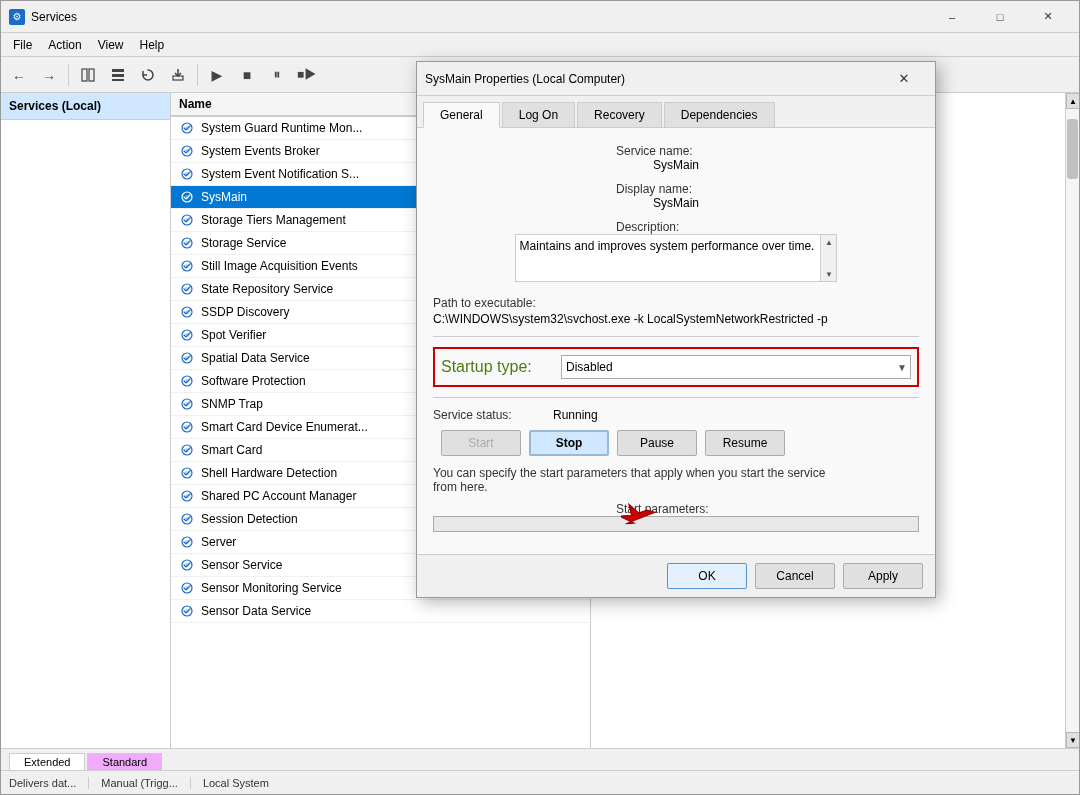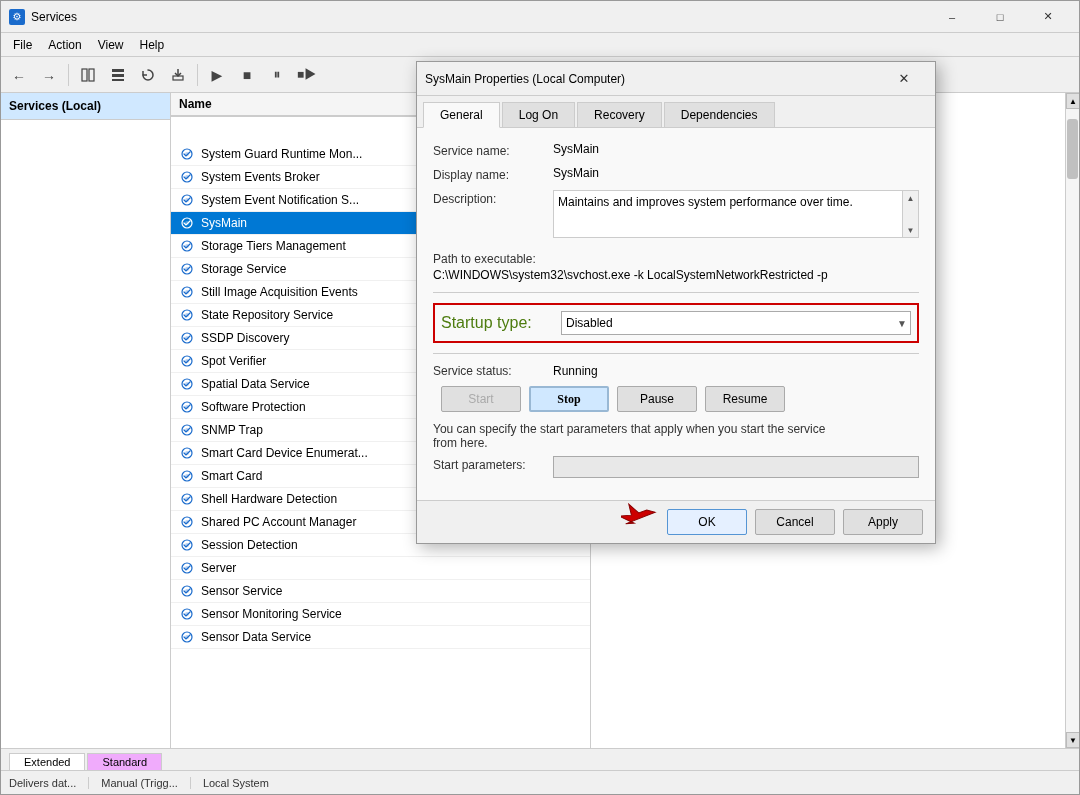--- a/index.html
+++ b/index.html
@@ -143,21 +143,20 @@
       display: flex;
       background: #f5f5f5;
       border-bottom: 2px solid #ccc;
       padding: 4px 8px;
       font-weight: bold;
       font-size: 12px;
     }
     .services-list-body {
       flex: 1;
       overflow-y: auto;
-      margin-top: 26px;
     }
     .service-item {
       display: flex;
       align-items: center;
       padding: 3px 8px;
       cursor: pointer;
       border-bottom: 1px solid #f0f0f0;
       font-size: 12px;
     }
     .service-item.selected { background: #0078d4; color: white; }
@@ -293,22 +292,23 @@
     }
 
     
     .dialog-body {
       background: #f9f9f9;
       padding: 14px 16px;
       flex: 1;
     }
     .prop-row {
       display: flex;
-      align-items: flex-start;
+      align-items: center;
       margin-bottom: 8px;
+      flex-direction: column;
     }
     .prop-label {
       width: 120px;
       font-size: 12px;
       color: #333;
       flex-shrink: 0;
       padding-top: 2px;
     }
     .prop-value {
       font-size: 12px;
@@ -439,21 +439,20 @@
       font-size: 12px;
       border-radius: 2px;
       display: flex;
       align-items: center;
       justify-content: center;
     }
     .action-btn.active {
       background: #d0e8ff;
       border: 2px solid #99b8d4;
       font-weight: bold;
-      font-family: Liberation Serif, serif;
     }
     .action-btn.disabled {
       color: #aaa;
       cursor: default;
     }
 
     .params-text {
       font-size: 12px;
       color: #333;
       margin-bottom: 6px;

